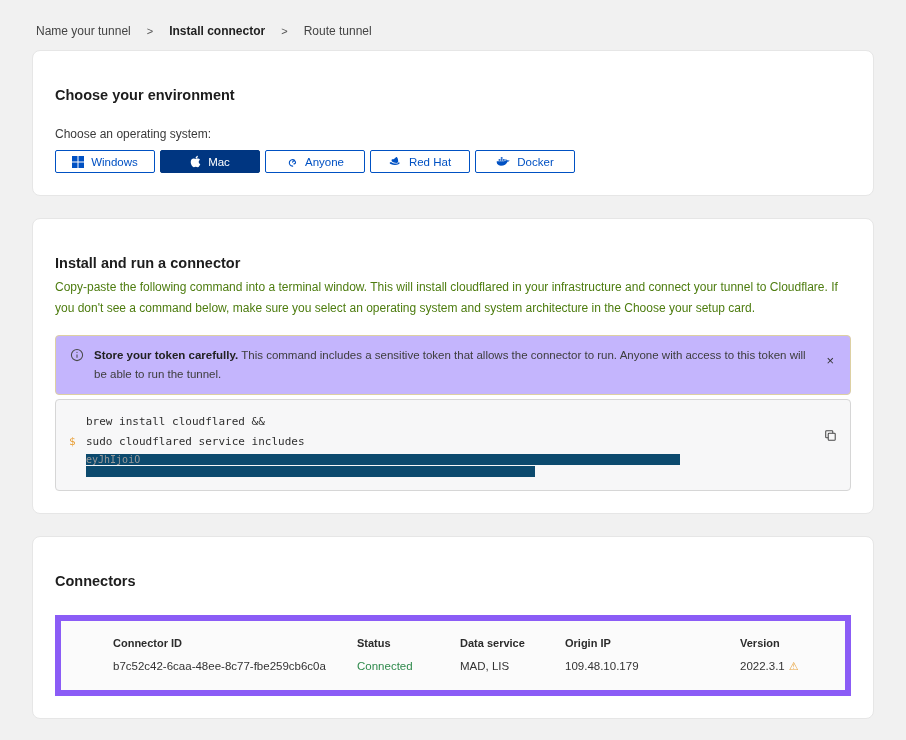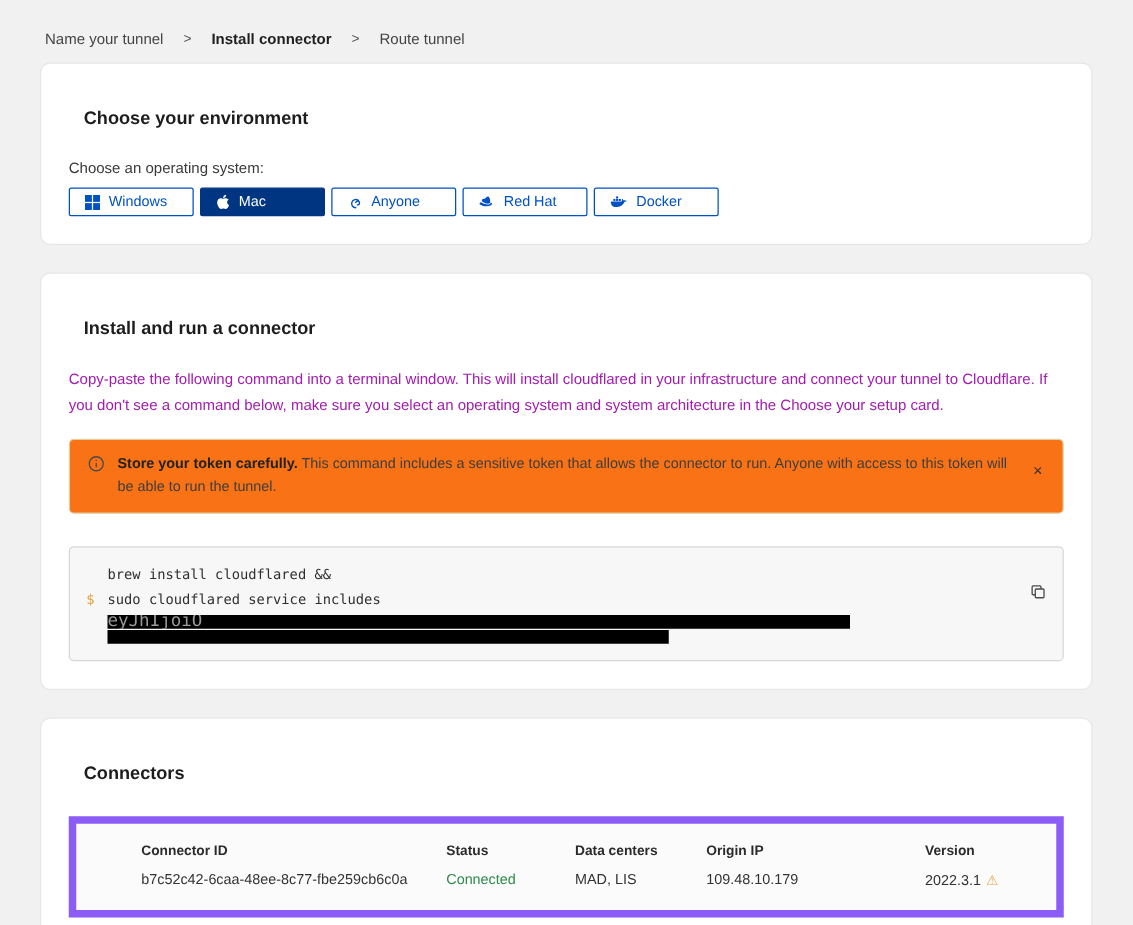--- a/index.html
+++ b/index.html
@@ -26,71 +26,71 @@
   
   .card {
     background: #fff;
     border: 1px solid #e6e6e6;
     border-radius: 8px;
     padding: 22px;
     margin-bottom: 22px;
   }
   .card-title {
     font-size: 14.5px; font-weight: 700; color: #1d1d1d;
-    margin: 14px 12px 0;
+    margin: 14px 0 0;
   }
 
   
   .os-label { margin-top: 24px; font-size: 12px; color: #3a3a3a; }
   .os-row { margin-top: 9px; display: flex; gap: 5px; }
   .os-btn {
-    display: inline-flex; align-items: center; gap: 7px;
+    display: inline-flex; align-items: center; justify-content: center; gap: 7px;
     min-width: 100px; height: 23px;
     border: 1px solid #0051c3; border-radius: 2px;
     background: #fff; color: #0051c3;
     font-family: inherit; font-size: 11.5px;
     cursor: pointer; padding: 0 12px;
   }
   .os-btn.selected { background: #003681; border-color: #003681; color: #fff; }
   .os-btn .icon { display: inline-flex; align-items: center; }
 
   
   .desc {
-    margin-top: 22px; font-size: 12px; line-height: 1.75; color: #a21caf;
+    margin-top: 6px; font-size: 12px; line-height: 1.75; color: #4d7c0f;
   }
   .warning {
     margin-top: 16px;
-    background: #f97316; border: 1px solid #ddd0a2; border-radius: 4px;
+    background: #c4b5fd; border: 1px solid #ddd0a2; border-radius: 4px;
     padding: 10px 14px;
     display: flex; gap: 10px; align-items: flex-start;
     font-size: 11.5px; line-height: 1.65; color: #3d3d3d;
   }
   .warning .w-text { flex: 1; }
   .warning .w-bold { font-weight: 700; color: #222; }
   .warning .close-btn {
     background: none; border: none; font-size: 13px; color: #333;
     cursor: pointer; padding: 0 2px; line-height: 1; margin-top: 8px;
   }
   .info-ic { margin-top: 2px; flex: none; }
 
   .code-block {
     position: relative;
-    margin-top: 26px;
+    margin-top: 4px;
     background: #f7f7f8; border: 1px solid #d6d6d6; border-radius: 4px;
     padding: 12px 16px 13px 13px;
     font-family: "DejaVu Sans Mono", monospace;
     font-size: 11px; color: #2f2f2f;
   }
   .code-row { display: flex; }
   .gutter { width: 17px; flex: none; line-height: 20px; }
   .gutter.prompt { color: #e9a13b; }
   .code-line { line-height: 20px; white-space: pre; }
   .redact {
-    display: block; background: #000000; height: 11px;
-    color: #9a9a9a; font-size: 14px; line-height: 11px;
+    display: block; background: #0c4a6e; height: 11px;
+    color: #9a9a9a; font-size: 10px; line-height: 11px;
     overflow: hidden; white-space: nowrap;
   }
   .redact.r1 { width: 594px; margin-top: 2px; }
   .redact.r2 { width: 449px; margin-top: 1px; }
   .copy-btn {
     position: absolute; right: 13px; top: 29px;
     background: none; border: none; padding: 0; color: #4a4a4a; cursor: pointer;
   }
 
   
@@ -225,21 +225,21 @@
     </div>
   </section>
 
   <section class="card">
     <h2 class="card-title">Connectors</h2>
 
     <div class="table">
       <div class="t-head">
         <span>Connector ID</span>
         <span>Status</span>
-        <span>Data centers</span>
+        <span>Data service</span>
         <span>Origin IP</span>
         <span>Version</span>
       </div>
       <div class="t-row">
         <span>b7c52c42-6caa-48ee-8c77-fbe259cb6c0a</span>
         <span class="status-green">Connected</span>
         <span>MAD, LIS</span>
         <span>109.48.10.179</span>
         <span><span>2022.3.1</span><span class="warn-ic">⚠</span></span>
       </div>

